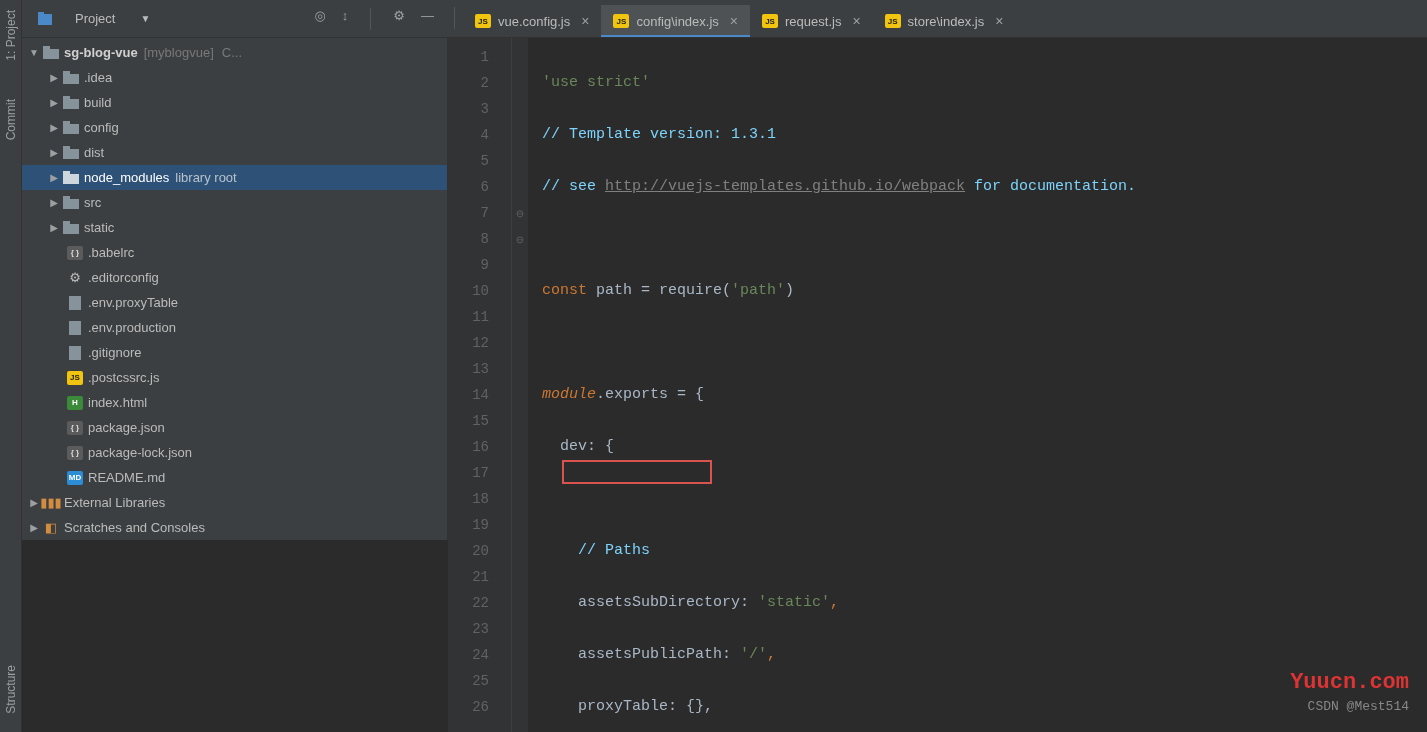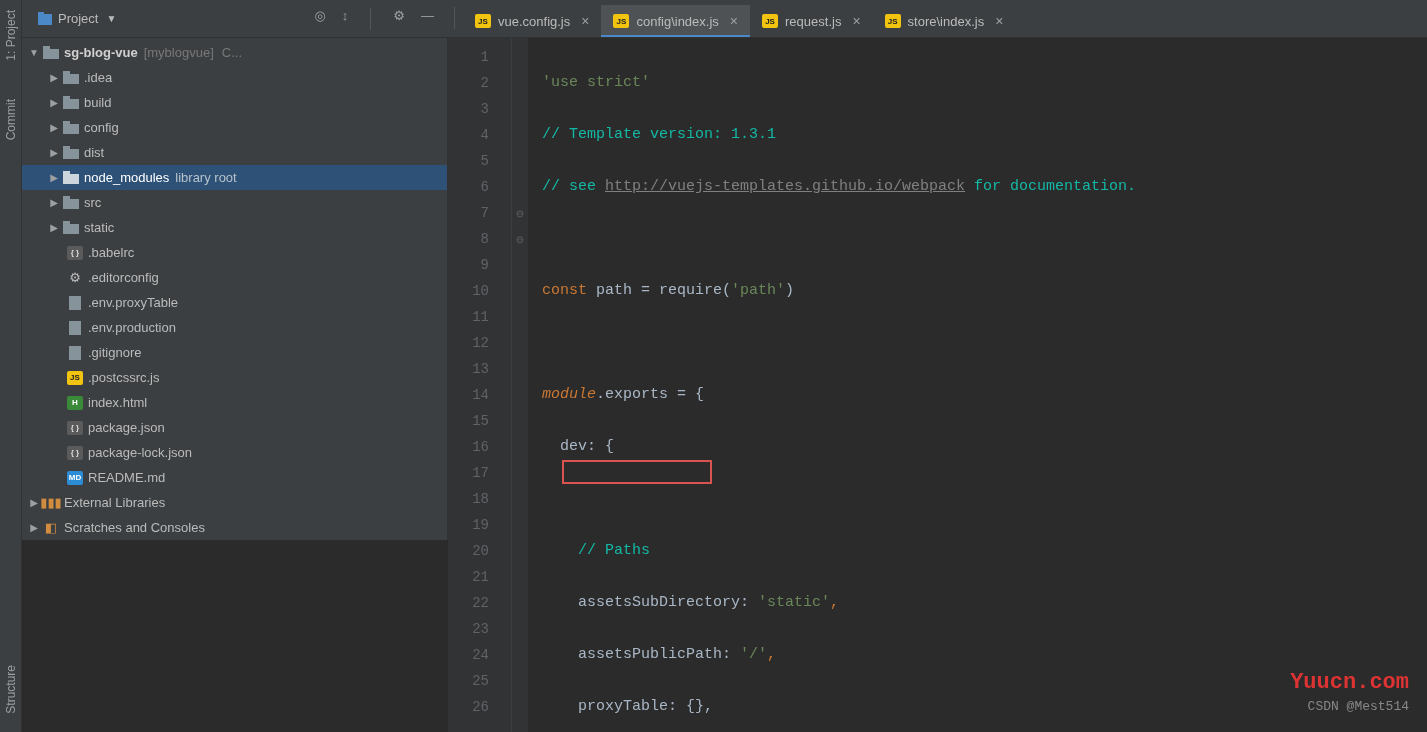--- a/index.html
+++ b/index.html
@@ -32,21 +32,21 @@
 .rail-icon { width:12px; height:12px; margin:4px 0; }
 .main { flex:1; display:flex; flex-direction:column; }
 .top-toolbar {
   height: 38px;
   background: #3c3f41;
   border-bottom: 1px solid #323232;
   display: flex;
   align-items: center;
 }
 .proj-btn {
-  display:flex; align-items:center; gap:6px;
+  display:flex; align-items:center; gap:23px;
   padding: 4px 10px; margin-left:6px;
   color:#bbb;
 }
 .proj-dropdown { color:#bbb; font-size:10px; margin-left:2px; }
 .tool-icons { margin-left:auto; display:flex; gap:16px; padding-right:14px; color:#9da0a2;}
 .tool-icons span { cursor:pointer; }
 .divider { width:1px; height:22px; background:#555; margin:0 6px; }
 .body-row { flex:1; display:flex; min-height:0; }
 .project-tree {
   width: 426px;
@@ -100,21 +100,21 @@
 .gutter .ln { color:#606366; font-family:"Consolas","Courier New",monospace; font-size:14px; line-height:26px; padding-right:22px; display:block;}
 .code {
   flex:1; padding:6px 0 0 14px;
   font-family:"Consolas","Courier New",monospace;
   font-size:15px; line-height:26px;
   color:#a9b7c6;
   white-space:pre;
   position:relative;
 }
 .str { color:#6a8759; }
-.cmt { color:#14b8a6; }
+.cmt { color:#7dd3fc; }
 .kw { color:#cc7832; }
 .kw-it { color:#cc7832; font-style:italic; }
 .ident { color:#a9b7c6;}
 .link { color:#808080; text-decoration:underline; }
 .fold-col { width:16px; background:#313335; padding-top:6px;}
 .fold-col .f { height:26px; display:flex; align-items:center; justify-content:center; color:#606366; font-size:10px;}
 .highlight-box {
   position:absolute;
   border:2px solid #d9534f;
   pointer-events:none;

